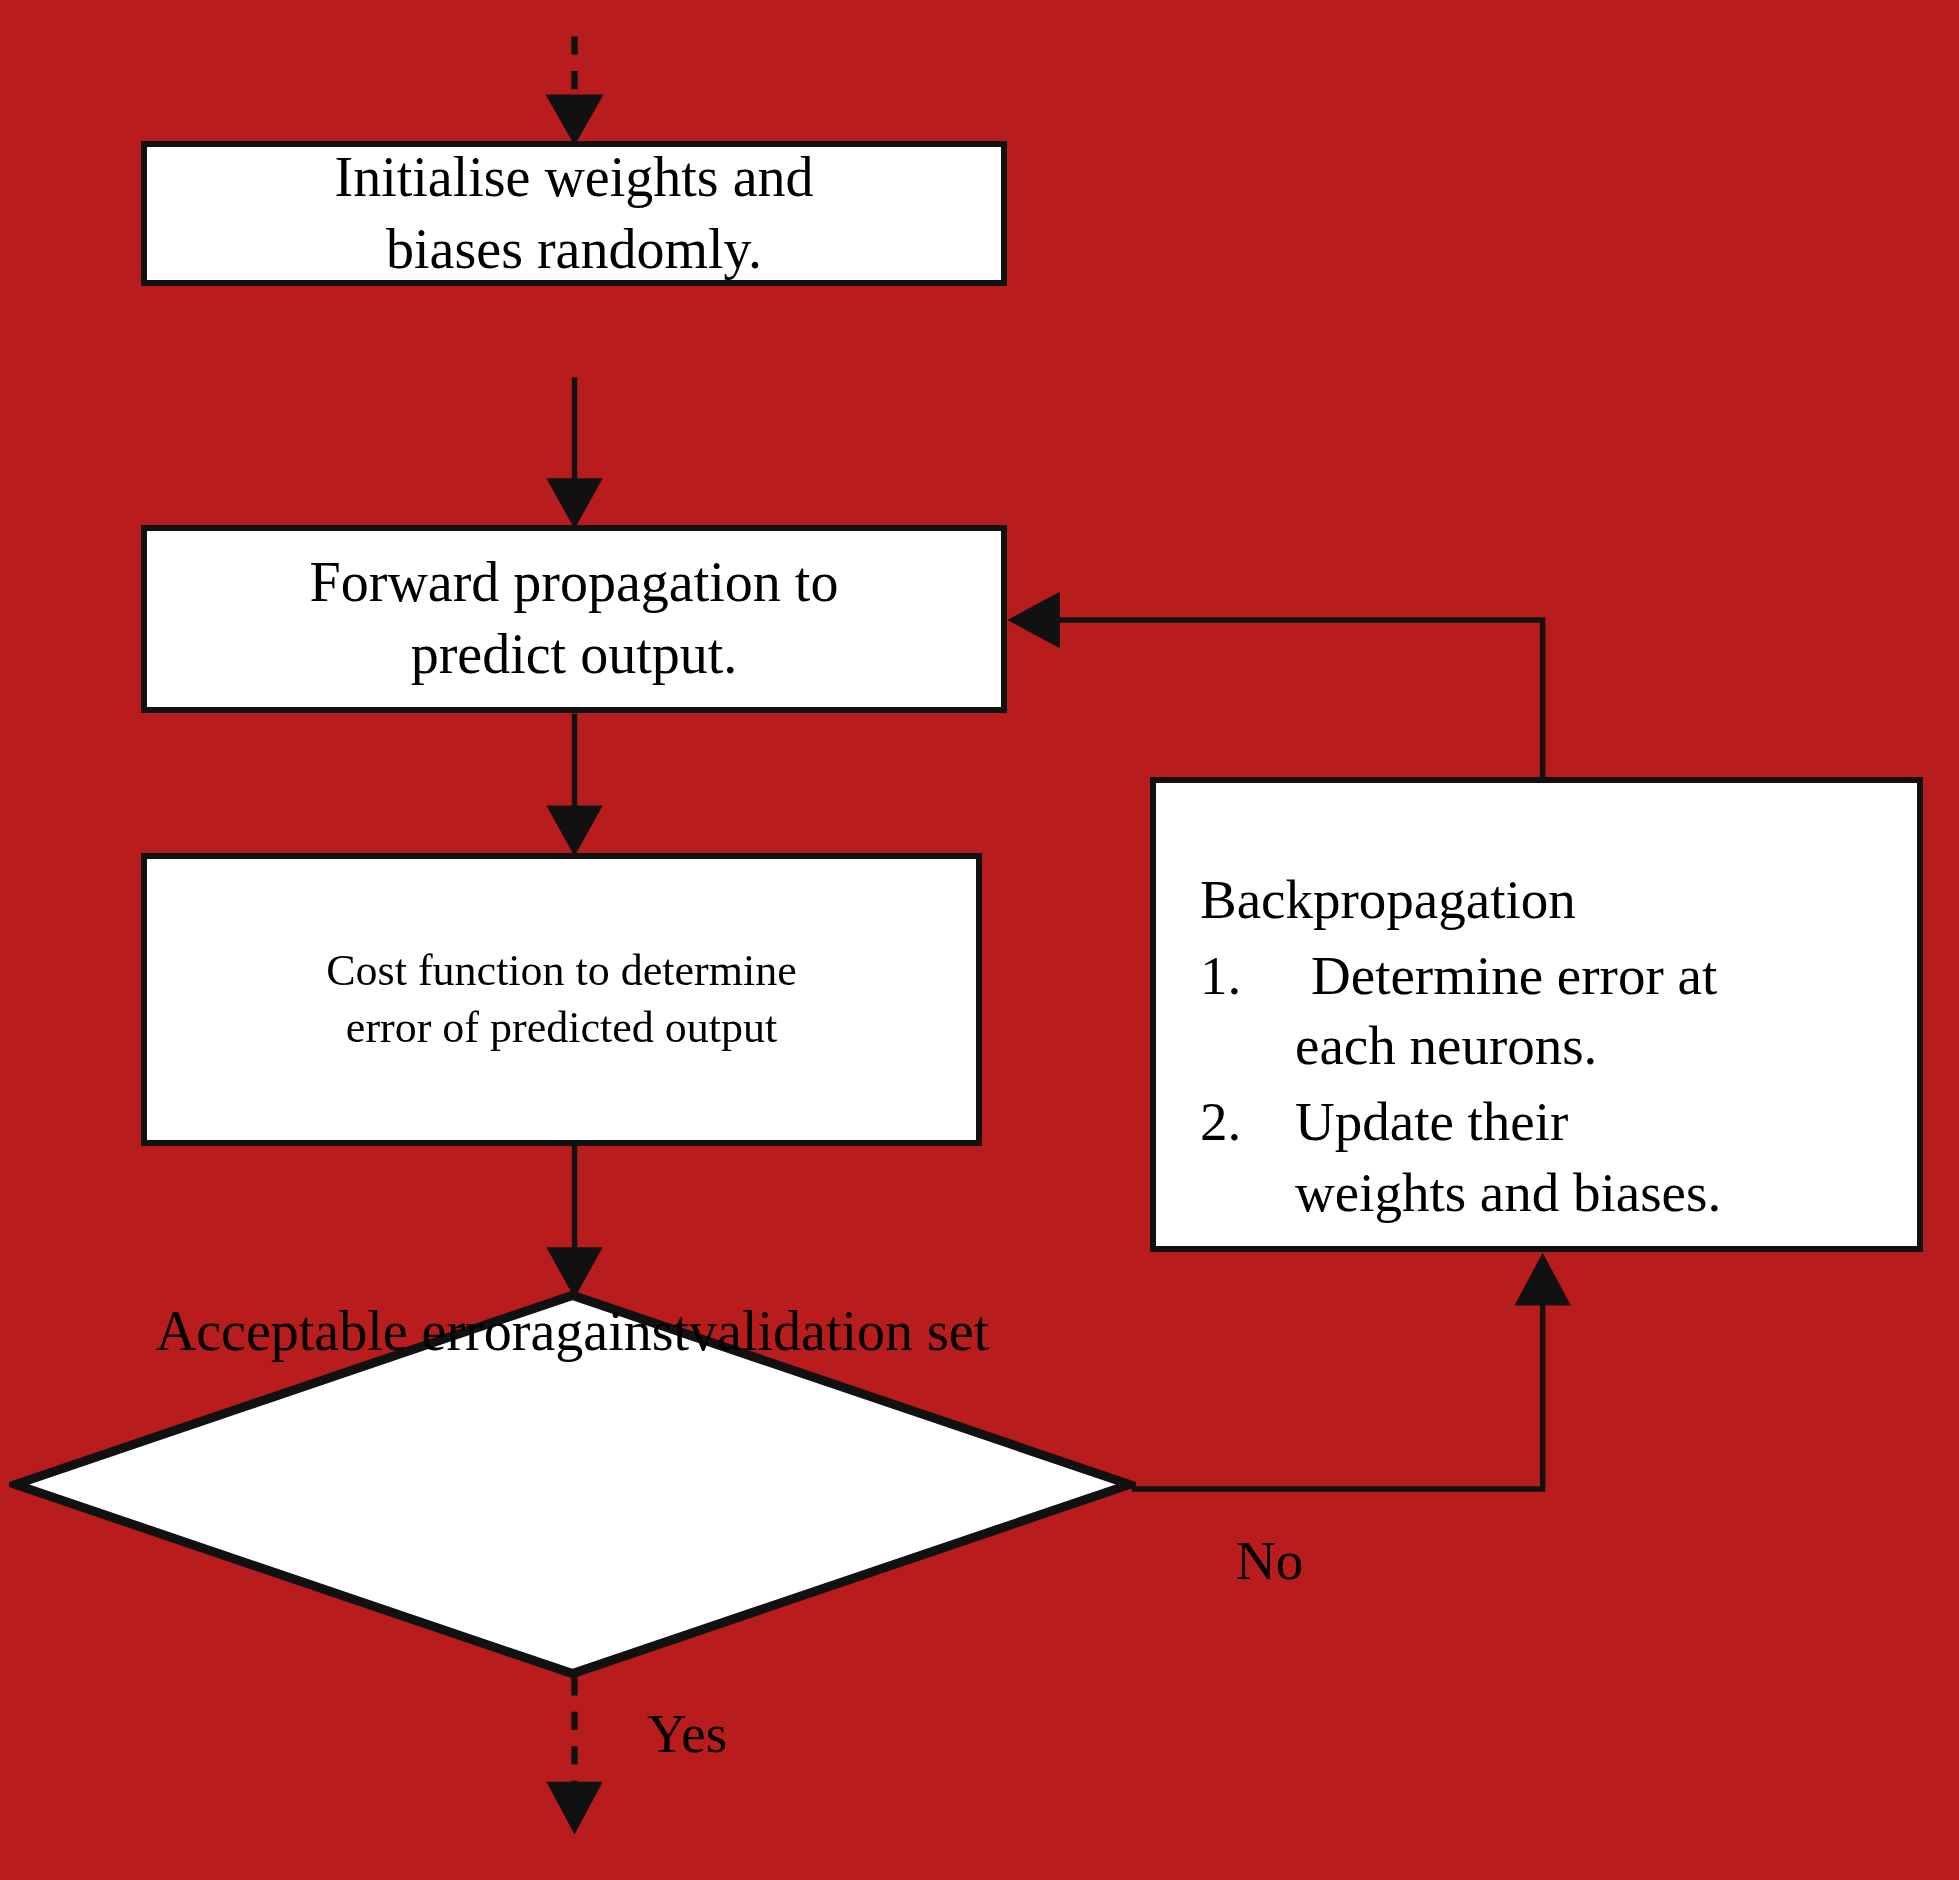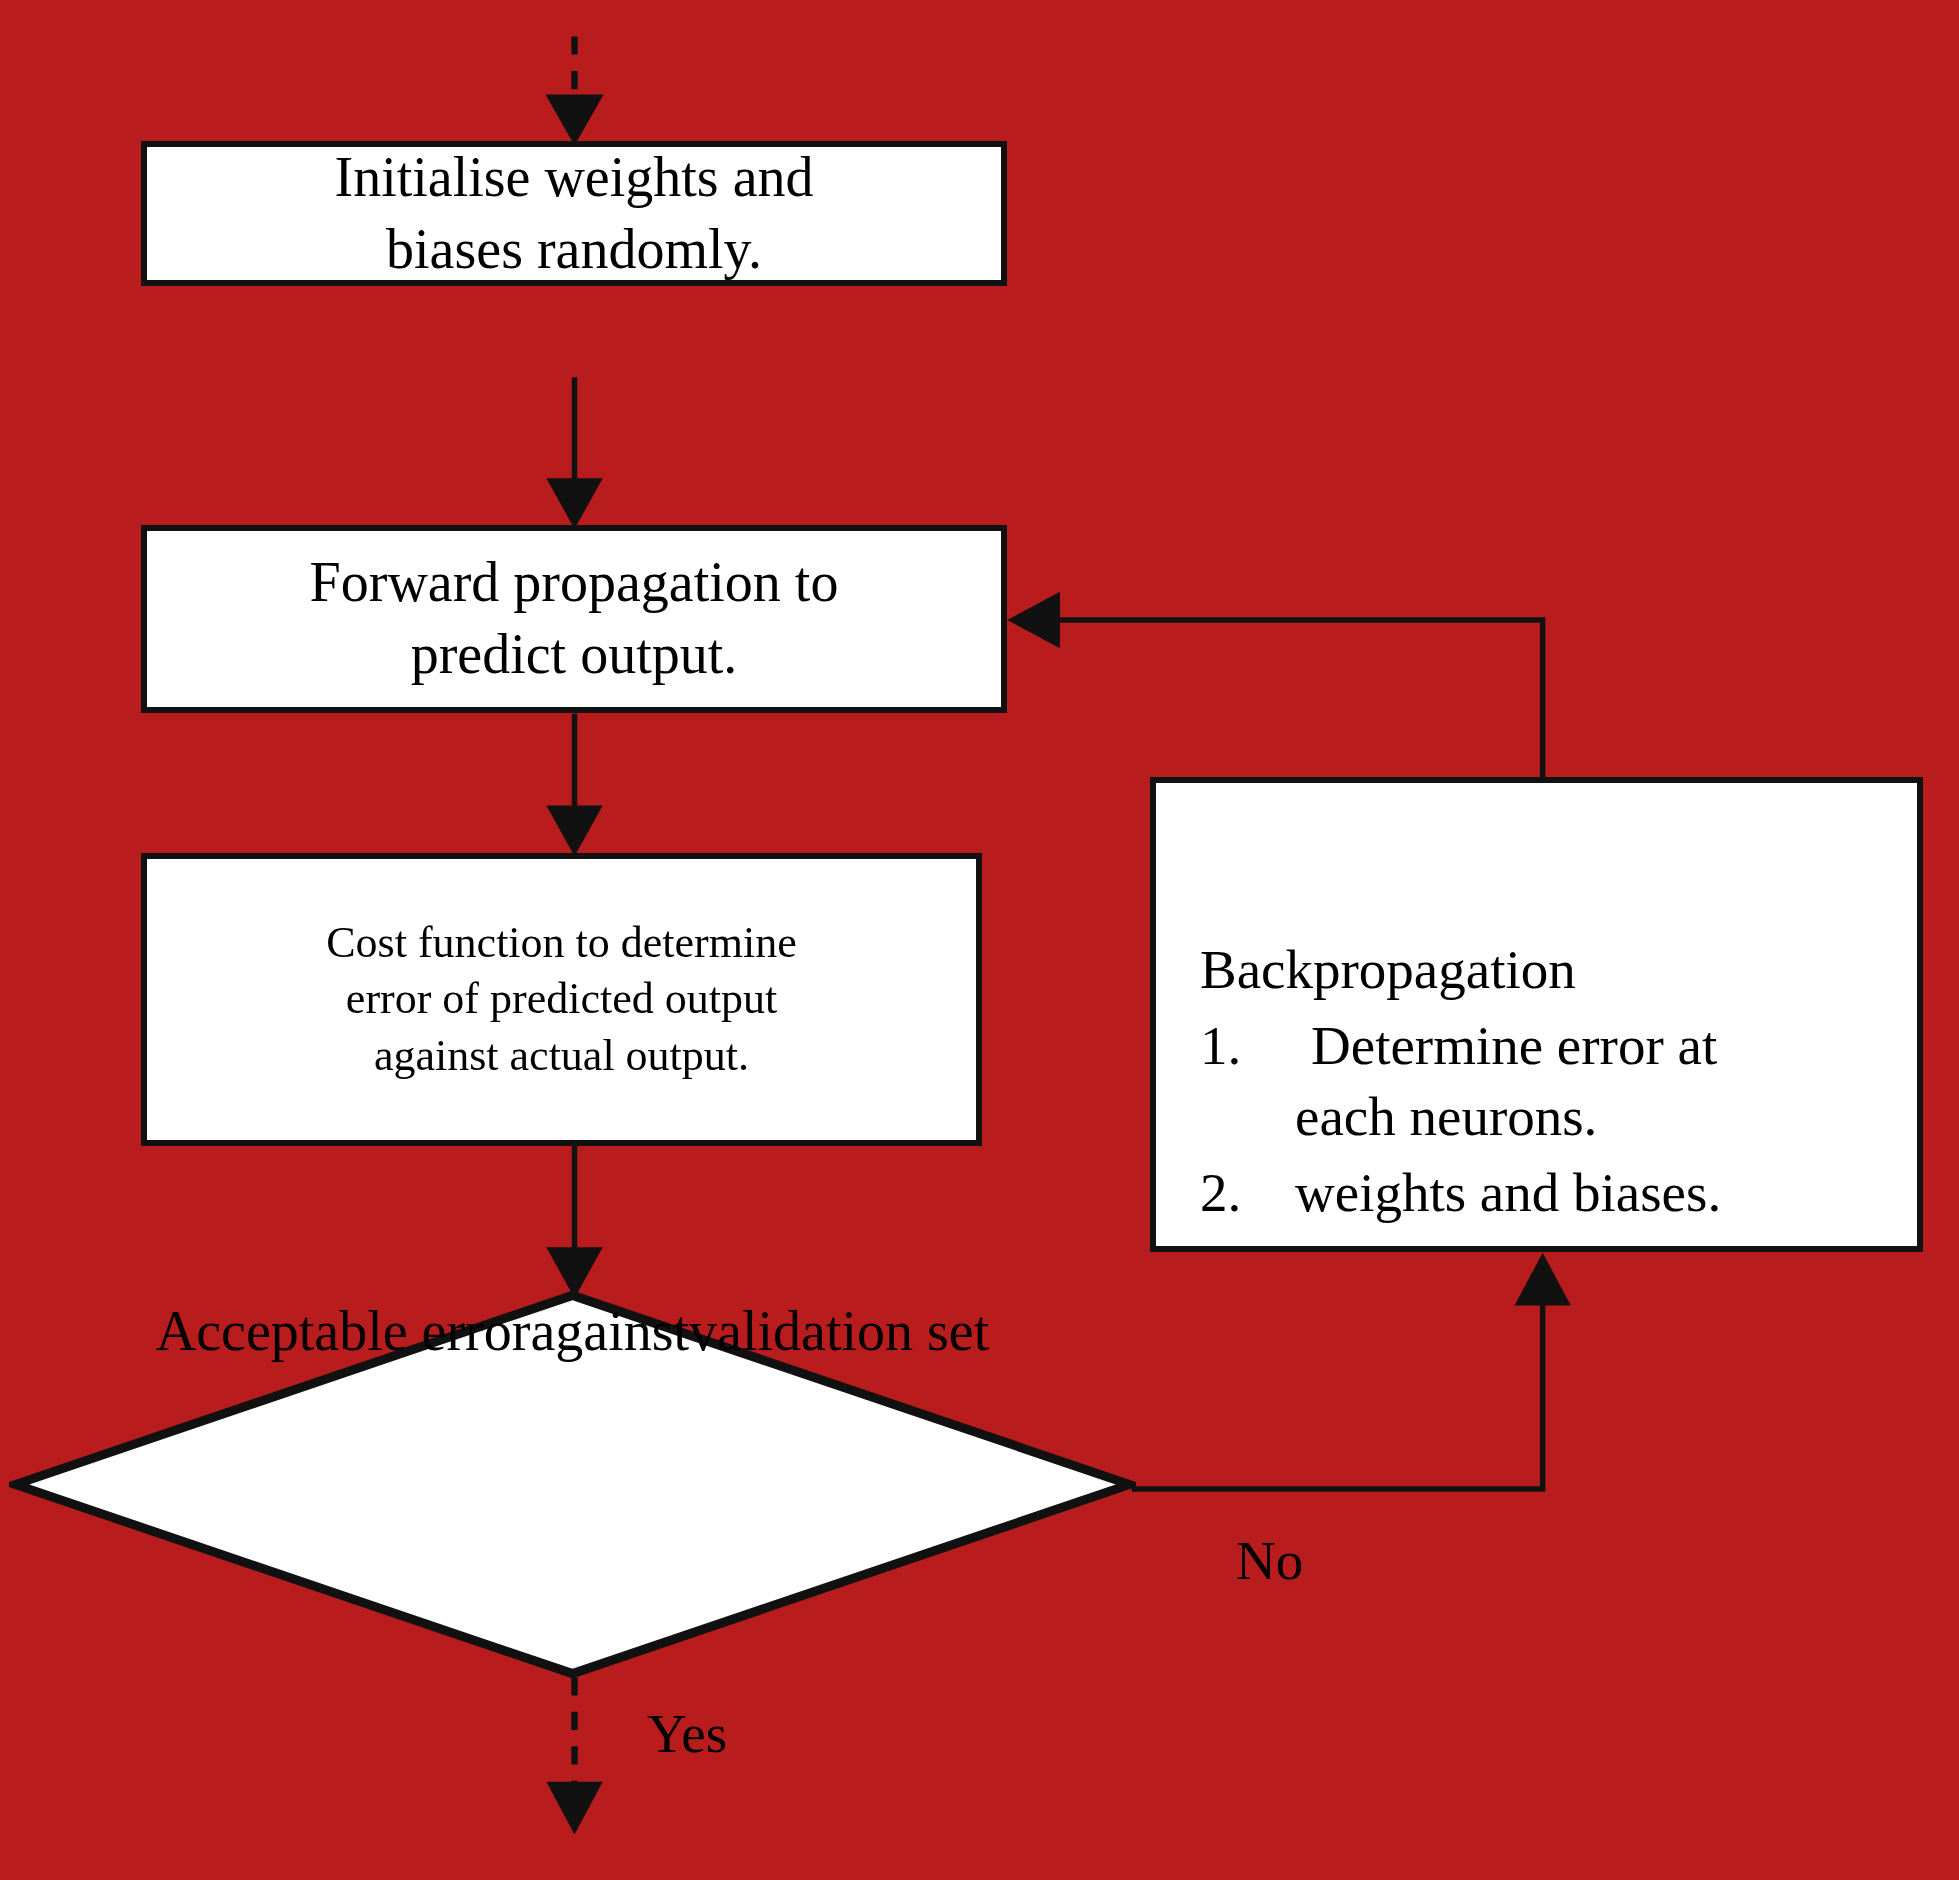--- a/index.html
+++ b/index.html
@@ -104,38 +104,38 @@
     <div>
       <span>Forward propagation to</span>
       <span>predict output.</span>
     </div>
   </div>
 
   <div class="node" id="box-cost">
     <div>
       <span>Cost function to determine</span>
       <span>error of predicted output</span>
-      <span>against actual output.</span>
     </div>
   </div>
 
   <div class="node" id="box-backprop">
     <div style="width:100%;">
       <div class="bp-title">Backpropagation</div>
       <ul class="bp-list">
         <li>
           <span class="bp-num">1.</span>
           <span class="bp-txt">
             <span style="display: block; margin-left: 16px;">Determine error at</span>
             <span style="display: block;">each neurons.</span>
           </span>
         </li>
         <li>
           <span class="bp-num">2.</span>
           <span class="bp-txt">
+            <span style="display: block;">Update their</span>
             <span style="display: block;">weights and biases.</span>
           </span>
         </li>
       </ul>
     </div>
   </div>
 
   <div id="diamond">
     <svg viewBox="0 0 1240 430" preserveAspectRatio="none">
       <polygon points="620,7 1233,215 620,423 7,215" fill="#ffffff" stroke="#111111" stroke-width="9" vector-effect="non-scaling-stroke"></polygon>

